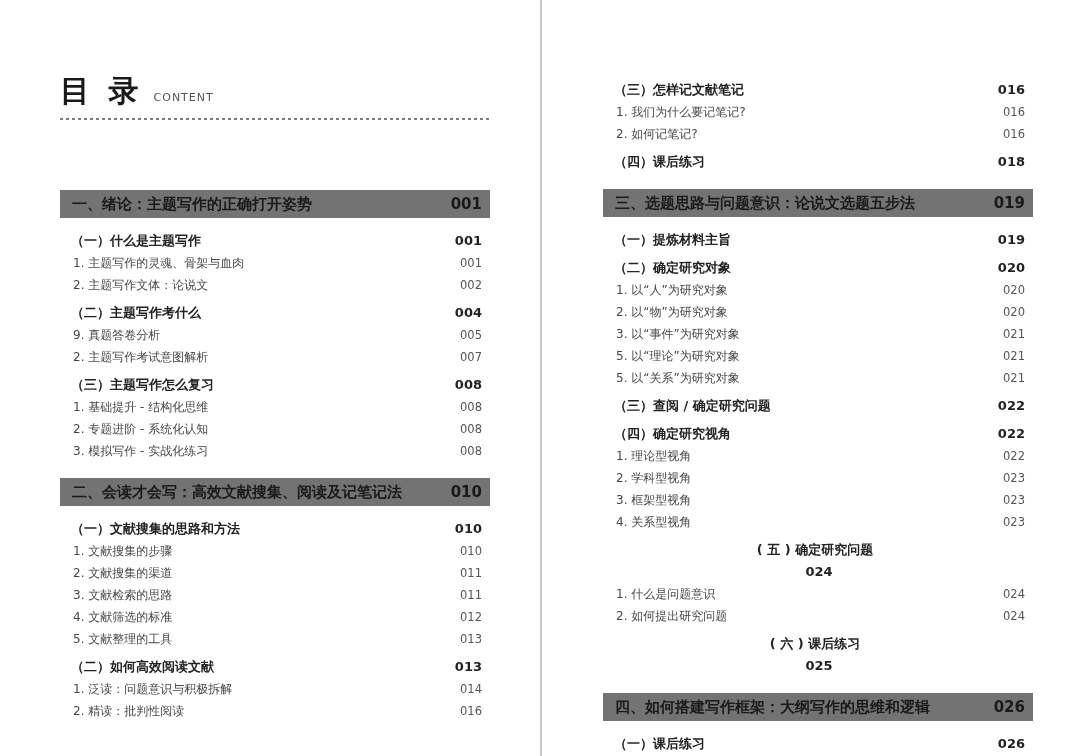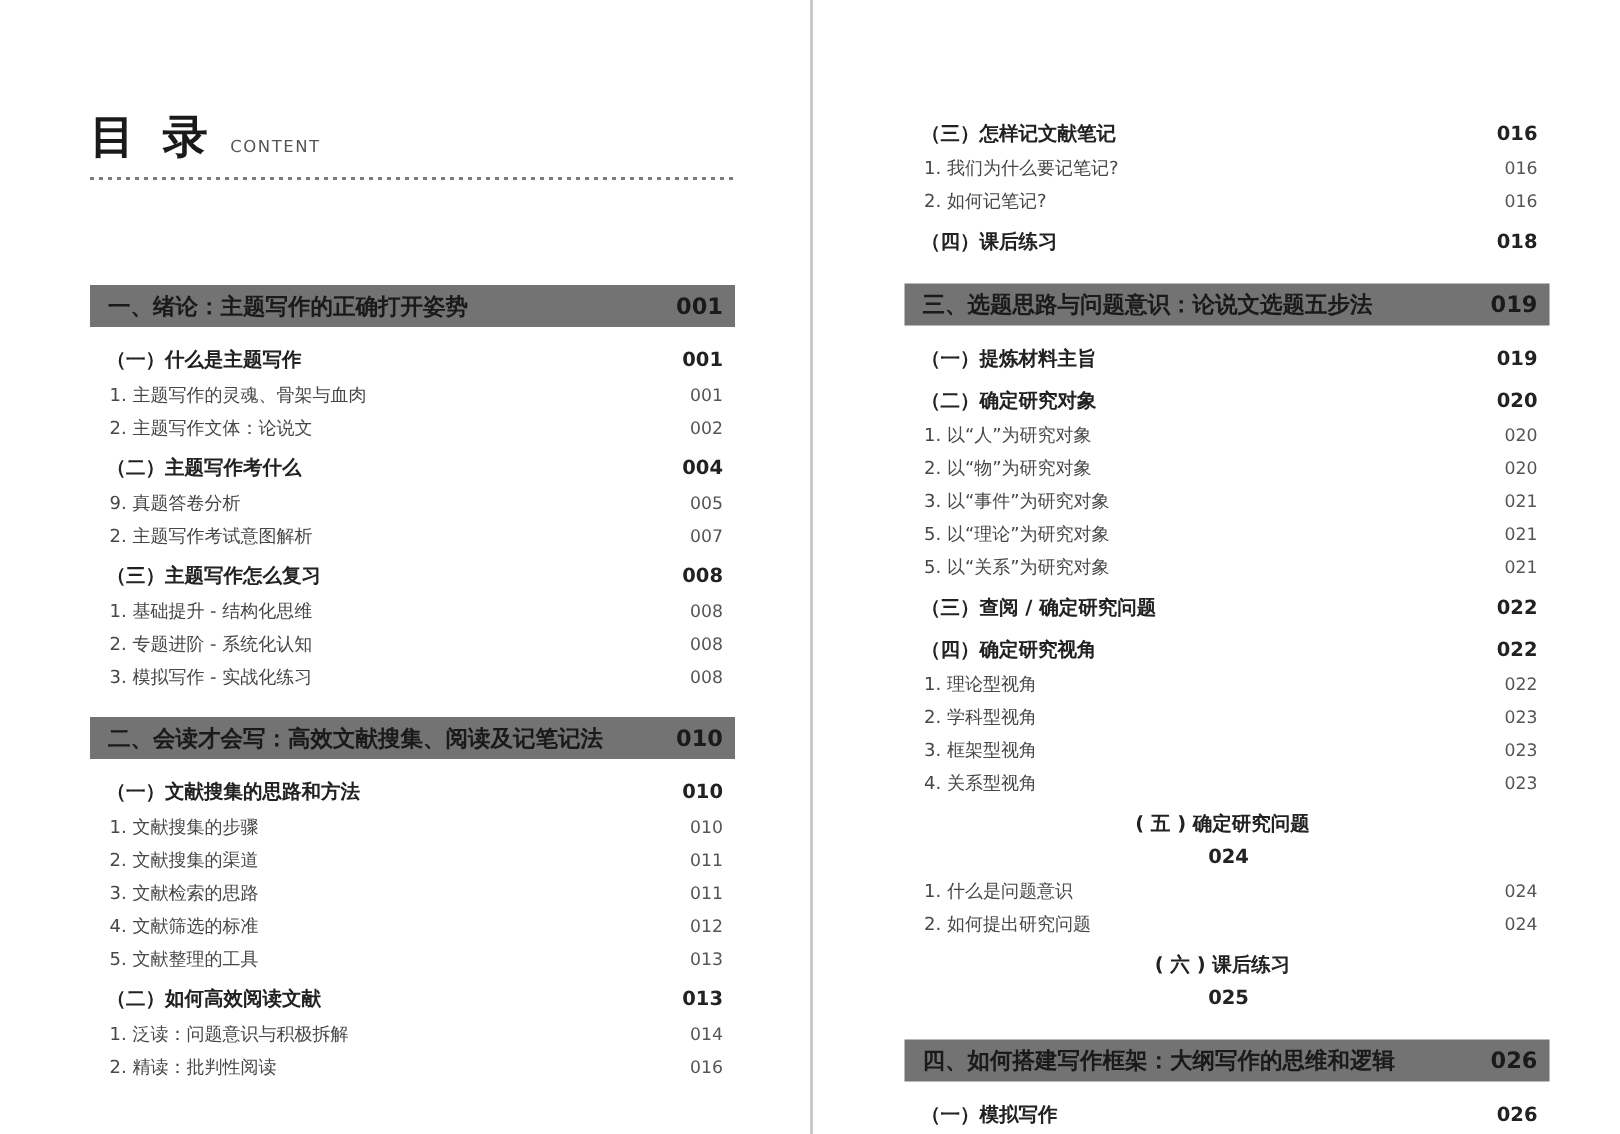--- a/index.html
+++ b/index.html
@@ -299,18 +299,18 @@
         </div>
         <div class="row row-section-alt">
           <span class="lbl">( 六 ) 课后练习</span>
           <span class="pg">025</span>
         </div>
         <div class="row row-chapter">
           <span class="lbl">四、如何搭建写作框架：大纲写作的思维和逻辑</span>
           <span class="pg">026</span>
         </div>
         <div class="row row-section">
-          <span class="lbl">（一）模拟写作</span>
+          <span class="lbl">（一）课后练习</span>
           <span class="pg">026</span>
         </div>
       </div>
   </div>
 </div>
 
 </body></html>

